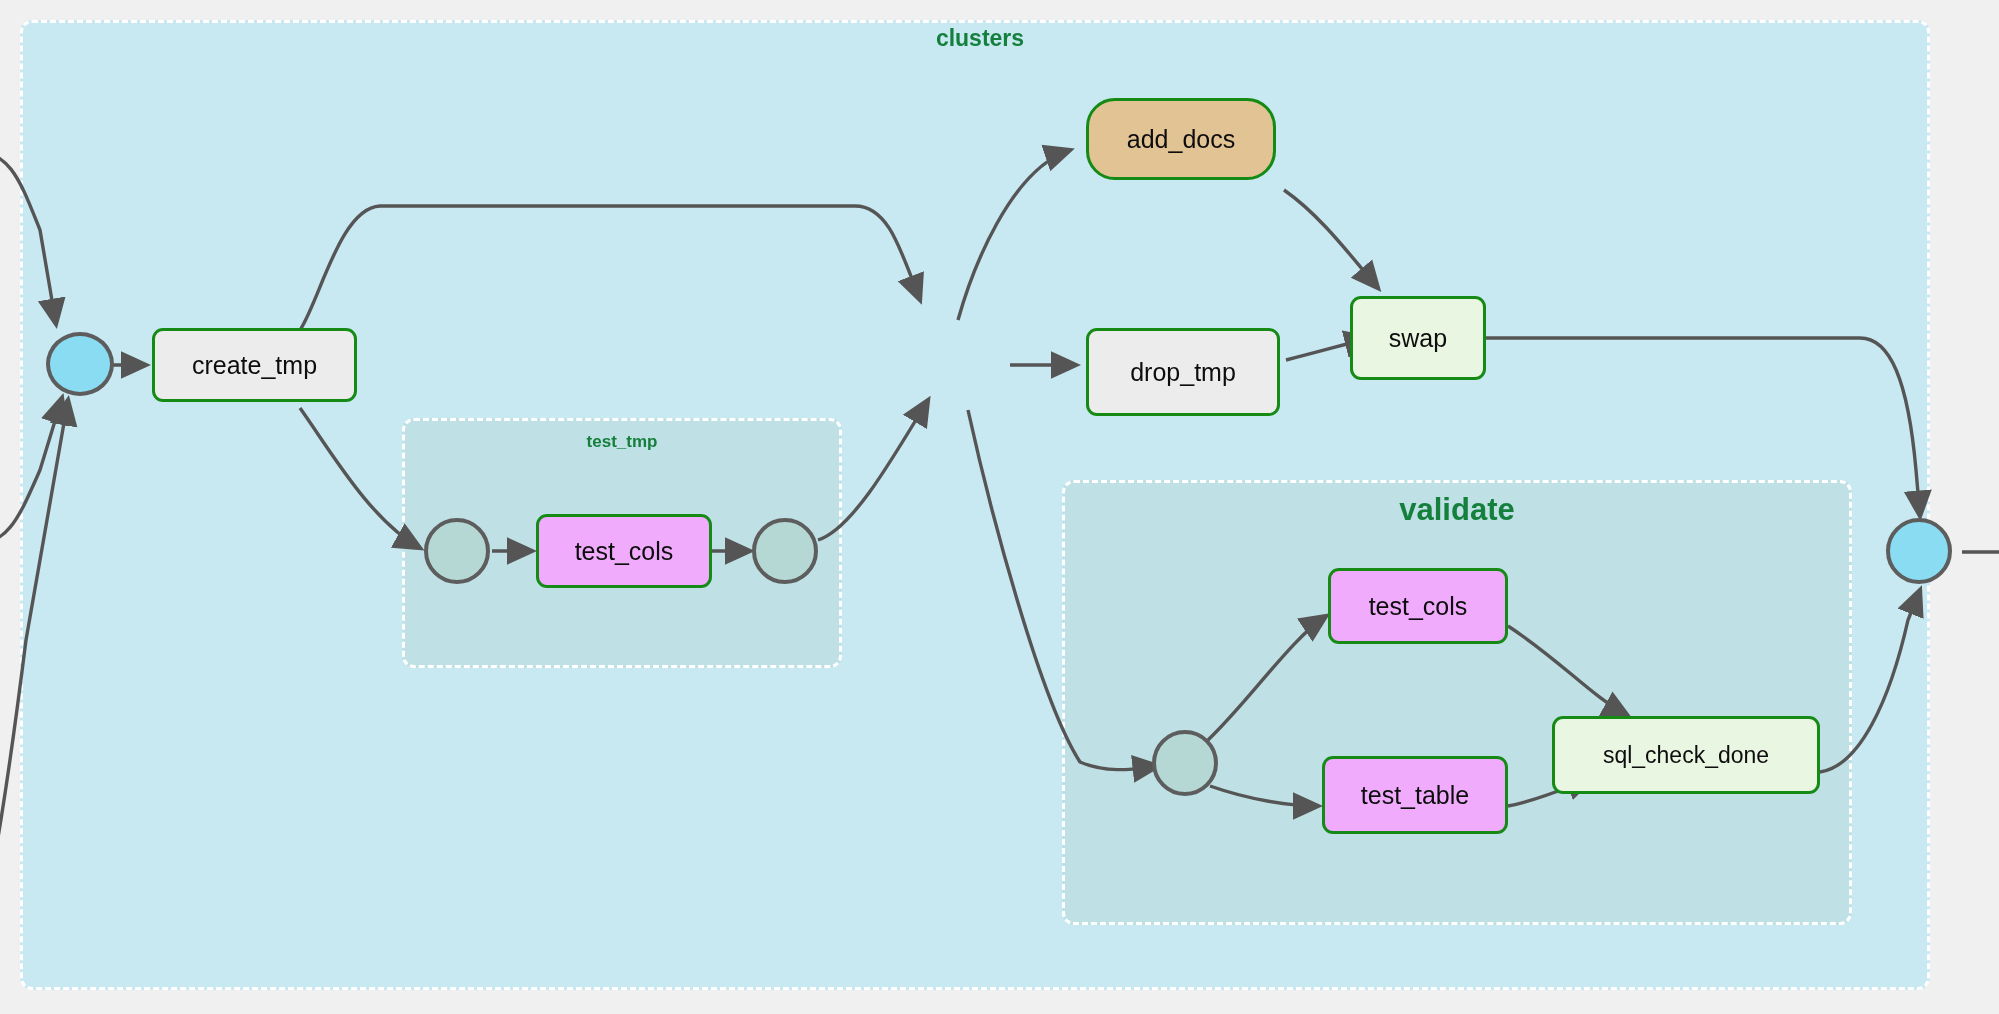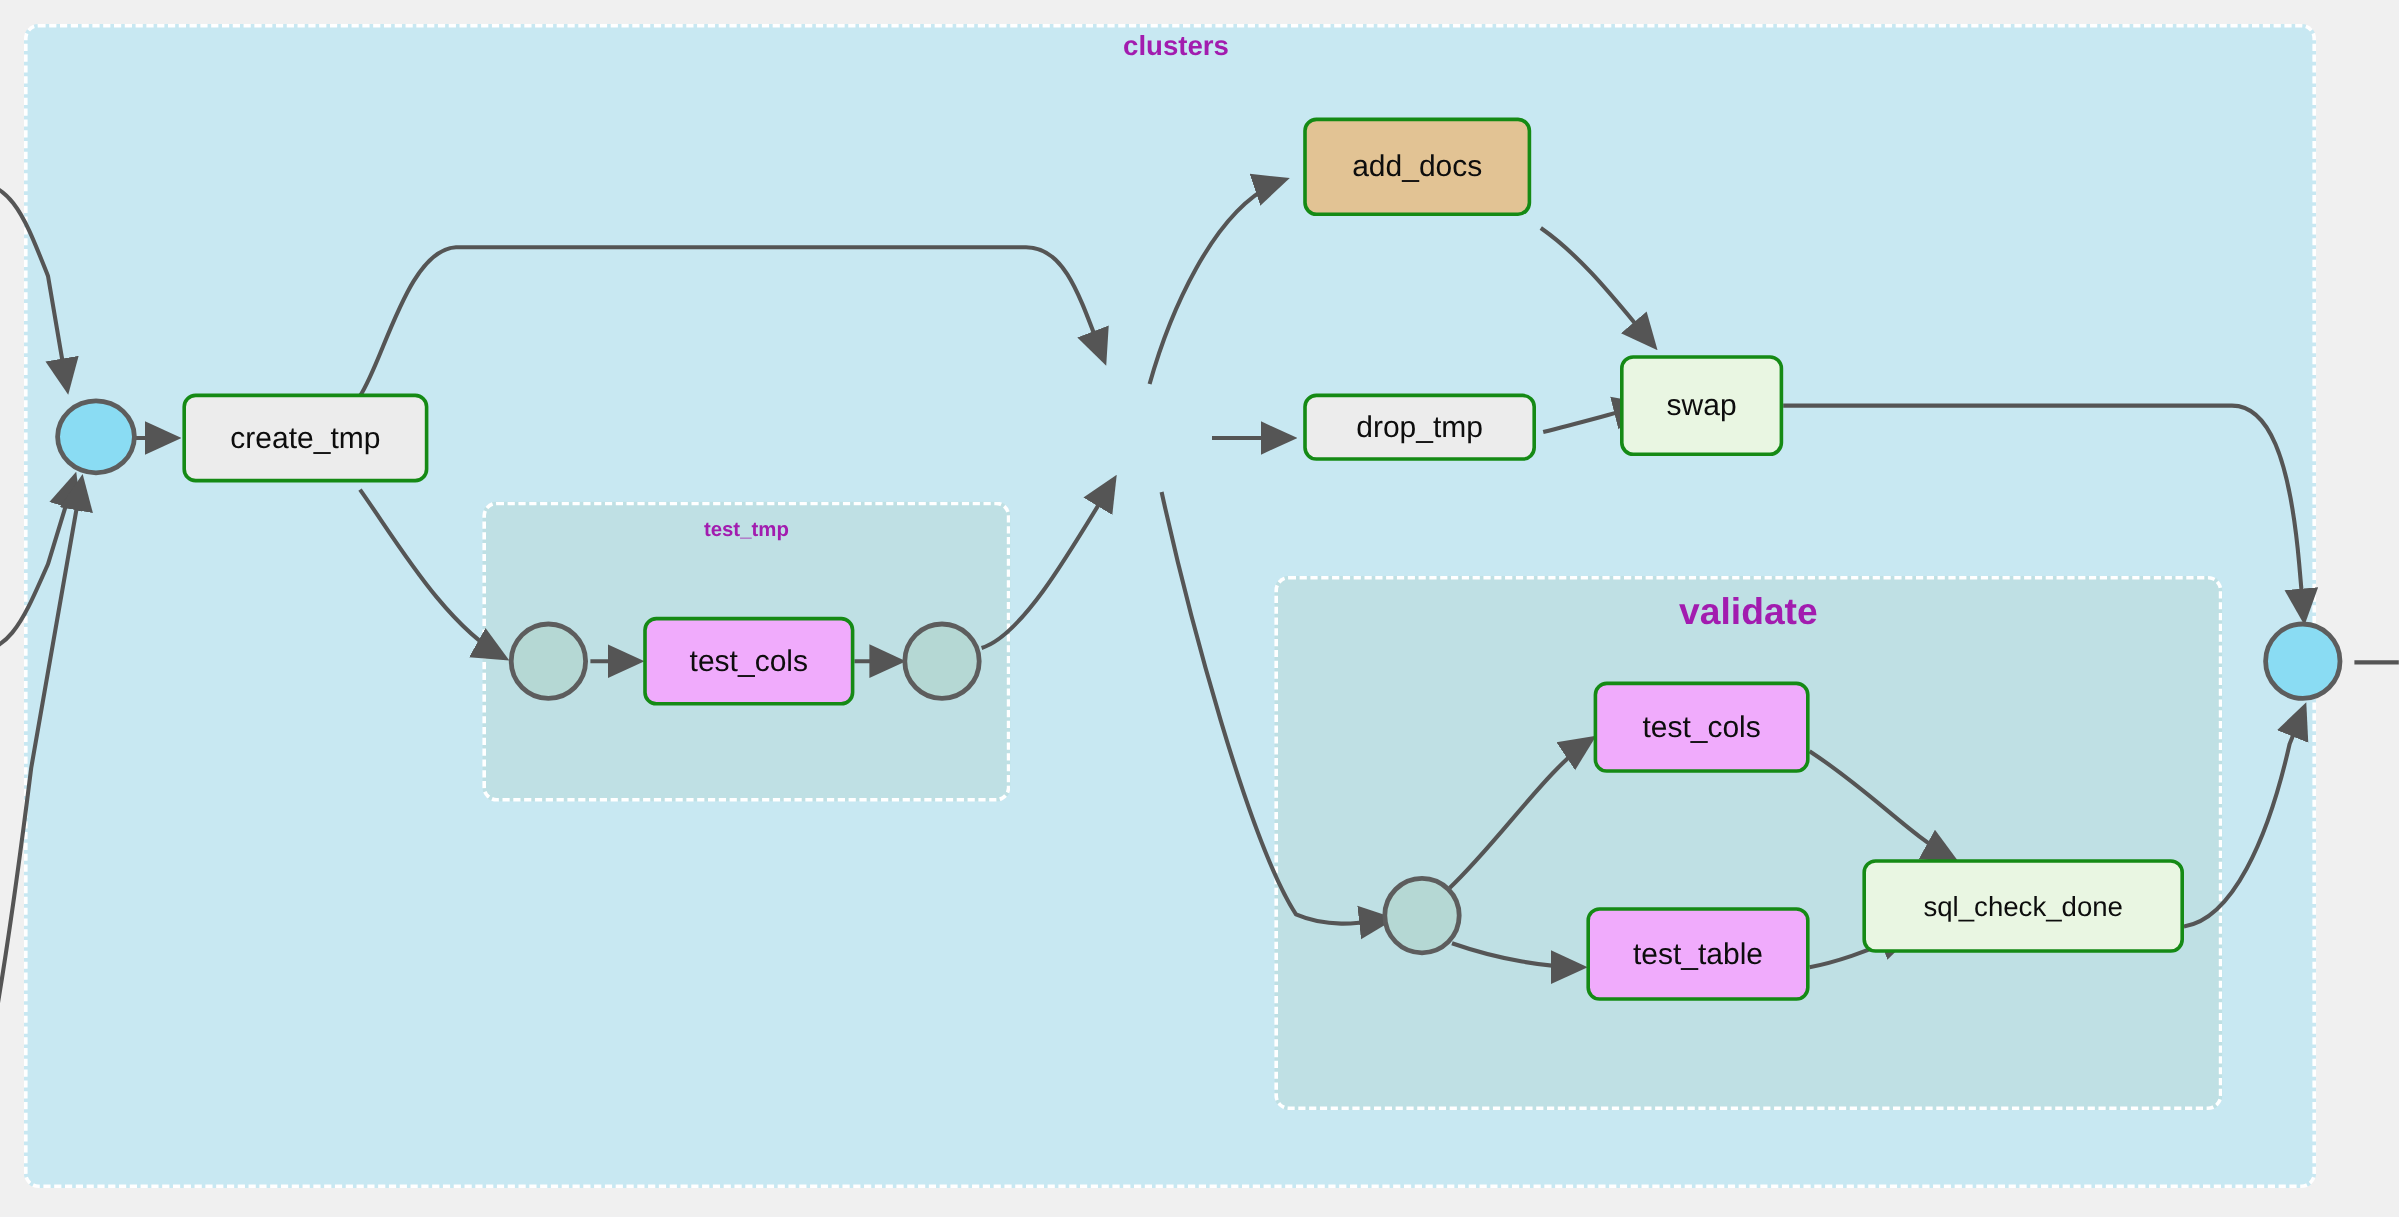--- a/index.html
+++ b/index.html
@@ -4,30 +4,30 @@
 <style>
   html,body{margin:0;padding:0;background:#f0f0f0;}
   body{width:1999px;height:1014px;overflow:hidden;
        font-family:"Liberation Sans","DejaVu Sans",sans-serif;}
   #stage{position:relative;width:1999px;height:1014px;background:#f0f0f0;}
   svg.layer{position:absolute;left:0;top:0;width:1999px;height:1014px;}
   .clusterbox{position:absolute;box-sizing:border-box;
               border:3px dashed #ffffff;border-radius:12px;}
   .cluster-root{background:#c8e8f2;}
   .cluster-sub{background:#bfe0e4;}
-  .clabel{position:absolute;font-weight:bold;color:#a21caf;
+  .clabel{position:absolute;font-weight:bold;color:#15803d;
           text-align:center;white-space:nowrap;}
   .node{position:absolute;box-sizing:border-box;display:flex;
         align-items:center;justify-content:center;
         border:3px solid #158a15;border-radius:11px;
         color:#0d0d0d;white-space:nowrap;}
   .fill-gray{background:#ececec;}
   .fill-white{background:#f0abfc;}
   .fill-green{background:#e9f6e2;}
-  .fill-tan{background:#e2c394;}
+  .fill-tan{background:#e2c394;border-radius:29px;}
   .circ{position:absolute;box-sizing:border-box;border-radius:50%;
         border:4px solid #5d5d5d;}
   .circ-blue{background:#8adcf3;}
   .circ-teal{background:#b5d8d4;}
 </style>
 </head>
 <body>
 
 <div id="stage">
 
@@ -111,21 +111,21 @@
 
   <div class="node fill-white" style="left:536px;top:514px;width:176px;height:74px;font-size:25px;">
     <span>test_cols</span>
   </div>
 
 
   <div class="node fill-tan" style="left:1086px;top:98px;width:190px;height:82px;font-size:25px;">
     <span>add_docs</span>
   </div>
 
-  <div class="node fill-gray" style="left:1086px;top:328px;width:194px;height:56px;font-size:25px;">
+  <div class="node fill-gray" style="left:1086px;top:328px;width:194px;height:88px;font-size:25px;">
     <span>drop_tmp</span>
   </div>
 
   <div class="node fill-green" style="left:1350px;top:296px;width:136px;height:84px;font-size:25px;">
     <span>swap</span>
   </div>
 
   <div class="node fill-white" style="left:1328px;top:568px;width:180px;height:76px;font-size:25px;">
     <span>test_cols</span>
   </div>

